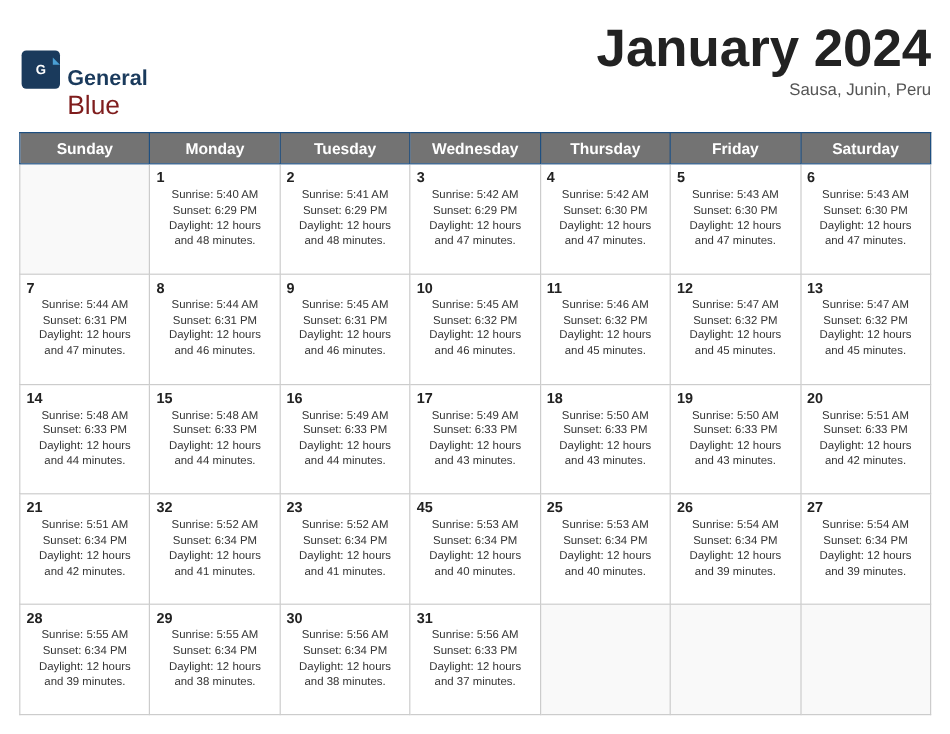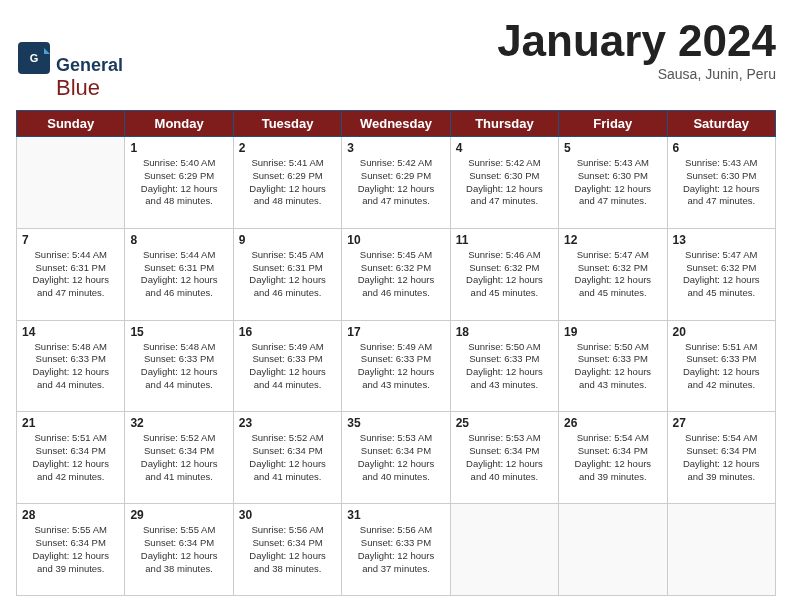--- a/index.html
+++ b/index.html
@@ -41,21 +41,21 @@
       color: #555;
     }
     .calendar {
       flex: 1;
       border: 1px solid #ccc;
       border-collapse: collapse;
       width: 100%;
       table-layout: fixed;
     }
     .calendar th {
-      background: #7f1d1d;
+      background: #737373;
       color: #fff;
       text-align: center;
       padding: 5px 2px;
       font-size: 13px;
       border: 1px solid #1e4f80;
     }
     .calendar td {
       border: 1px solid #ccc;
       vertical-align: top;
       padding: 4px 5px;
@@ -281,21 +281,21 @@
 and 41 minutes.</div>
           </td>
           <td>
             <span class="day-num">23</span>
             <div class="cell-text" style="white-space: pre-line;">Sunrise: 5:52 AM
 Sunset: 6:34 PM
 Daylight: 12 hours
 and 41 minutes.</div>
           </td>
           <td>
-            <span class="day-num">35</span>
+            <span class="day-num">45</span>
             <div class="cell-text" style="white-space: pre-line;">Sunrise: 5:53 AM
 Sunset: 6:34 PM
 Daylight: 12 hours
 and 40 minutes.</div>
           </td>
           <td>
             <span class="day-num">25</span>
             <div class="cell-text" style="white-space: pre-line;">Sunrise: 5:53 AM
 Sunset: 6:34 PM
 Daylight: 12 hours

